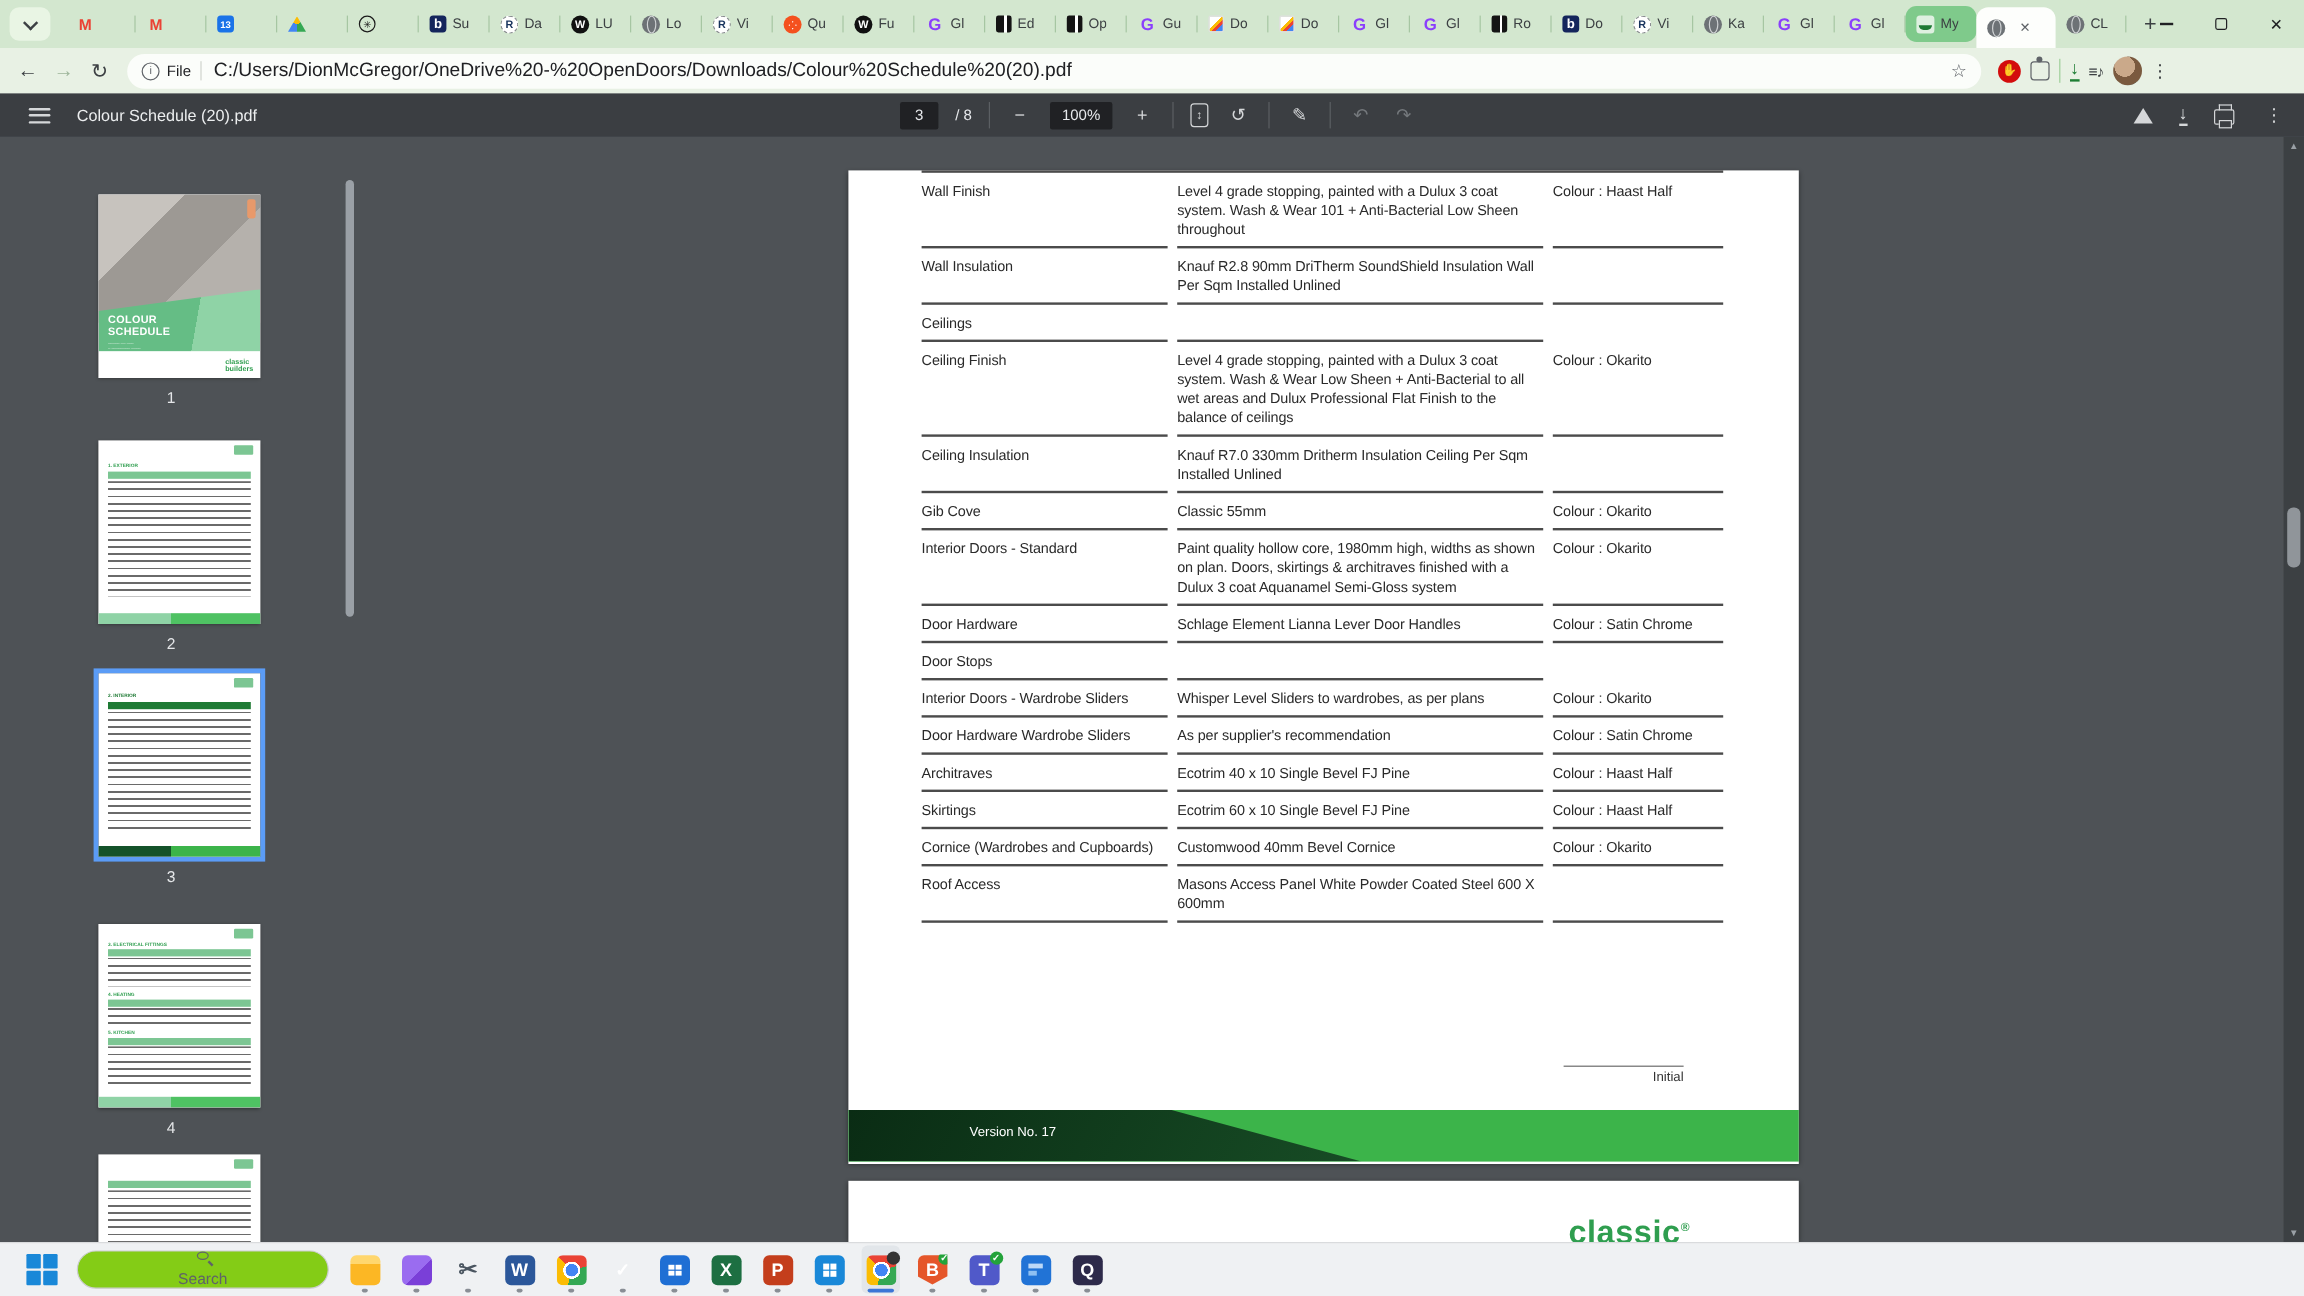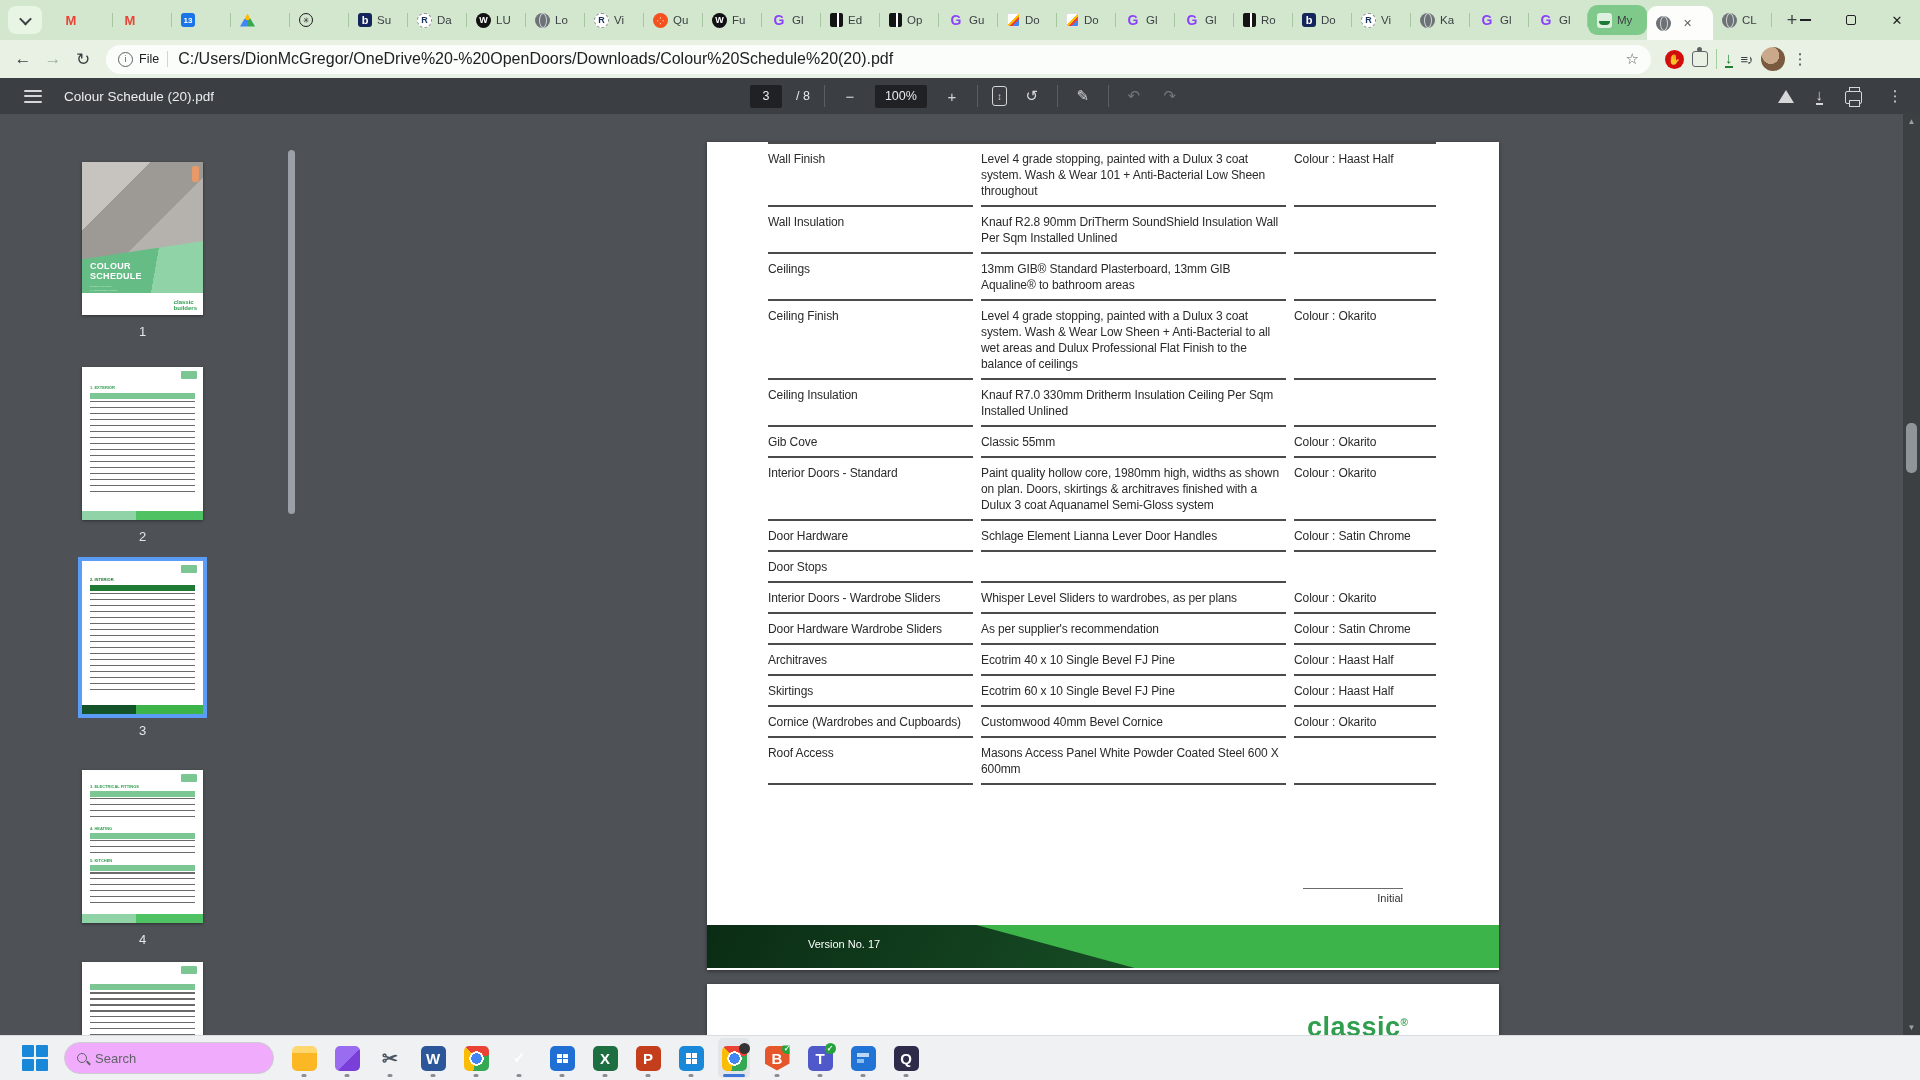--- a/index.html
+++ b/index.html
@@ -88,21 +88,21 @@
   .print-icon { width:17px; height:13px; border:1.7px solid #d5d7d9; border-radius:2px; position:relative; margin-top:3px; }
   .print-icon::before { content:""; position:absolute; left:2.5px; top:-5px; width:9px; height:4px; border:1.7px solid #d5d7d9; border-bottom:0; }
   .print-icon::after { content:""; position:absolute; left:2.5px; bottom:-4px; width:9px; height:5px; background:#3b3e42; border:1.7px solid #d5d7d9; }
 
   
   .viewer { position:absolute; left:0; top:114px; width:1920px; height:921px; background:#4e5256; overflow:hidden; }
 
   
   .thumbrail { position:absolute; left:0; top:0; width:300px; height:921px; }
   .thumb { position:absolute; left:82px; width:121px; }
-  .thumb .page-mini { width:121px; height:153px; background:#fff; position:relative; overflow:hidden; box-shadow:0 1px 3px rgba(0,0,0,.4); }
+  .thumb .page-mini { width:135px; height:153px; background:#fff; position:relative; overflow:hidden; box-shadow:0 1px 3px rgba(0,0,0,.4); }
   .thumb.sel .page-mini { outline:4px solid #5b9cf6; }
   .thumb .tnum { margin-top:9px; text-align:center; font-size:13px; color:#e4e6e8; }
   
   .mini-cover { background:linear-gradient(180deg,#b9b6b2 0 8%, #a8a49f 8% 55%, #8f8b86 55% 70%, #ffffff 70%); }
   .mini-cover .photo { position:absolute; inset:0 0 30% 0; background:linear-gradient(135deg,#c7c3be 0 30%,#9d9994 30% 60%,#b5b1ac 60%); }
   .mini-cover .wedge { position:absolute; left:0; bottom:22px; width:100%; height:52px; background:linear-gradient(100deg,#65bd85 0 60%,#8fd3a6 60%); clip-path:polygon(0 35%,100% 0,100% 100%,0 100%); }
   .mini-cover .ctitle { position:absolute; left:8px; bottom:34px; color:#fff; font-weight:bold; font-size:9px; line-height:10px; letter-spacing:.3px; white-space:pre-line; }
   .mini-cover .csub { position:absolute; left:8px; bottom:24px; color:#eaf6ee; font-size:3.5px; }
   .mini-cover .clogo { position:absolute; right:6px; bottom:4px; color:#2f9e4f; font-weight:bold; font-size:6px; }
   .mini-cover .otab { position:absolute; right:4px; top:4px; width:7px; height:16px; background:#e8996a; border-radius:2px; }
@@ -136,21 +136,21 @@
   .vscroll { position:absolute; right:0; top:0; width:17px; height:921px; background:#3c4043; }
   .vscroll .arrow { position:absolute; left:0; width:17px; height:15px; color:#9aa0a6; font-size:8px; text-align:center; line-height:15px; }
   .vscroll .arrow.up { top:0; }
   .vscroll .arrow.down { bottom:0; }
   .vscroll .vthumb { position:absolute; left:3px; top:309px; width:11px; height:50px; background:#90959a; border-radius:5px; }
 
   
   .taskbar { position:absolute; left:0; top:1035px; width:1920px; height:45px; background:#eff1f3; border-top:1px solid #d9dbdd; display:flex; align-items:center; }
   .start { margin-left:22px; width:26px; height:26px; display:grid; grid-template-columns:12px 12px; grid-template-rows:12px 12px; gap:1.5px; }
   .start i { background:#1988d8; border-radius:1px; }
-  .searchpill { margin-left:16px; width:210px; height:32px; background:#f0abfc; border:1px solid #cbcdcf; border-radius:16px; display:flex; align-items:center; padding:0 12px; gap:8px; }
+  .searchpill { margin-left:16px; width:210px; height:32px; background:#84cc16; border:1px solid #cbcdcf; border-radius:16px; display:flex; align-items:center; padding:0 12px; gap:8px;flex-direction:column; }
   .mag { width:10px; height:10px; border:1.8px solid #5f6368; border-radius:50%; position:relative; }
   .mag::after { content:""; position:absolute; left:8px; top:8px; width:5px; height:1.8px; background:#5f6368; transform:rotate(45deg); }
   .searchtext { font-size:13px; color:#5f6368; }
   .tb-icons { display:flex; align-items:flex-start; margin-left:14px; gap:11px; }
   .ticon { width:32px; height:40px; position:relative; display:flex; align-items:center; justify-content:center; }
   .ticon .glyph { width:25px; height:25px; border-radius:5px; display:flex; align-items:center; justify-content:center; font-weight:bold; font-size:15px; color:#fff; position:relative; }
   .ticon .dot { position:absolute; bottom:1px; left:50%; transform:translateX(-50%); width:5px; height:3px; border-radius:2px; background:#898e95; }
   .ticon.active { background:#e2e6ea; border-radius:5px; }
   .ticon.active .dot { width:22px; background:#3c76d6; }
   .g-folder { background:linear-gradient(180deg,#ffd76e 0 30%,#fcb724 30%); }
@@ -464,21 +464,20 @@
             <div class="pcell">Level 4 grade stopping, painted with a Dulux 3 coat system. Wash &amp; Wear 101 + Anti-Bacterial Low Sheen throughout</div>
             <div class="pcell">Colour : Haast Half</div>
           </div>
           <div class="prow">
             <div class="pcell">Wall Insulation</div>
             <div class="pcell">Knauf R2.8 90mm DriTherm SoundShield Insulation Wall Per Sqm Installed Unlined</div>
             <div class="pcell"></div>
           </div>
           <div class="prow">
             <div class="pcell">Ceilings</div>
-            <div class="pcell">13mm GIB® Standard Plasterboard, 13mm GIB Aqualine® to bathroom areas</div>
             <div class="pcell"></div>
           </div>
           <div class="prow">
             <div class="pcell">Ceiling Finish</div>
             <div class="pcell">Level 4 grade stopping, painted with a Dulux 3 coat system. Wash &amp; Wear Low Sheen + Anti-Bacterial to all wet areas and Dulux Professional Flat Finish to the balance of ceilings</div>
             <div class="pcell">Colour : Okarito</div>
           </div>
           <div class="prow">
             <div class="pcell">Ceiling Insulation</div>
             <div class="pcell">Knauf R7.0 330mm Dritherm Insulation Ceiling Per Sqm Installed Unlined</div>

